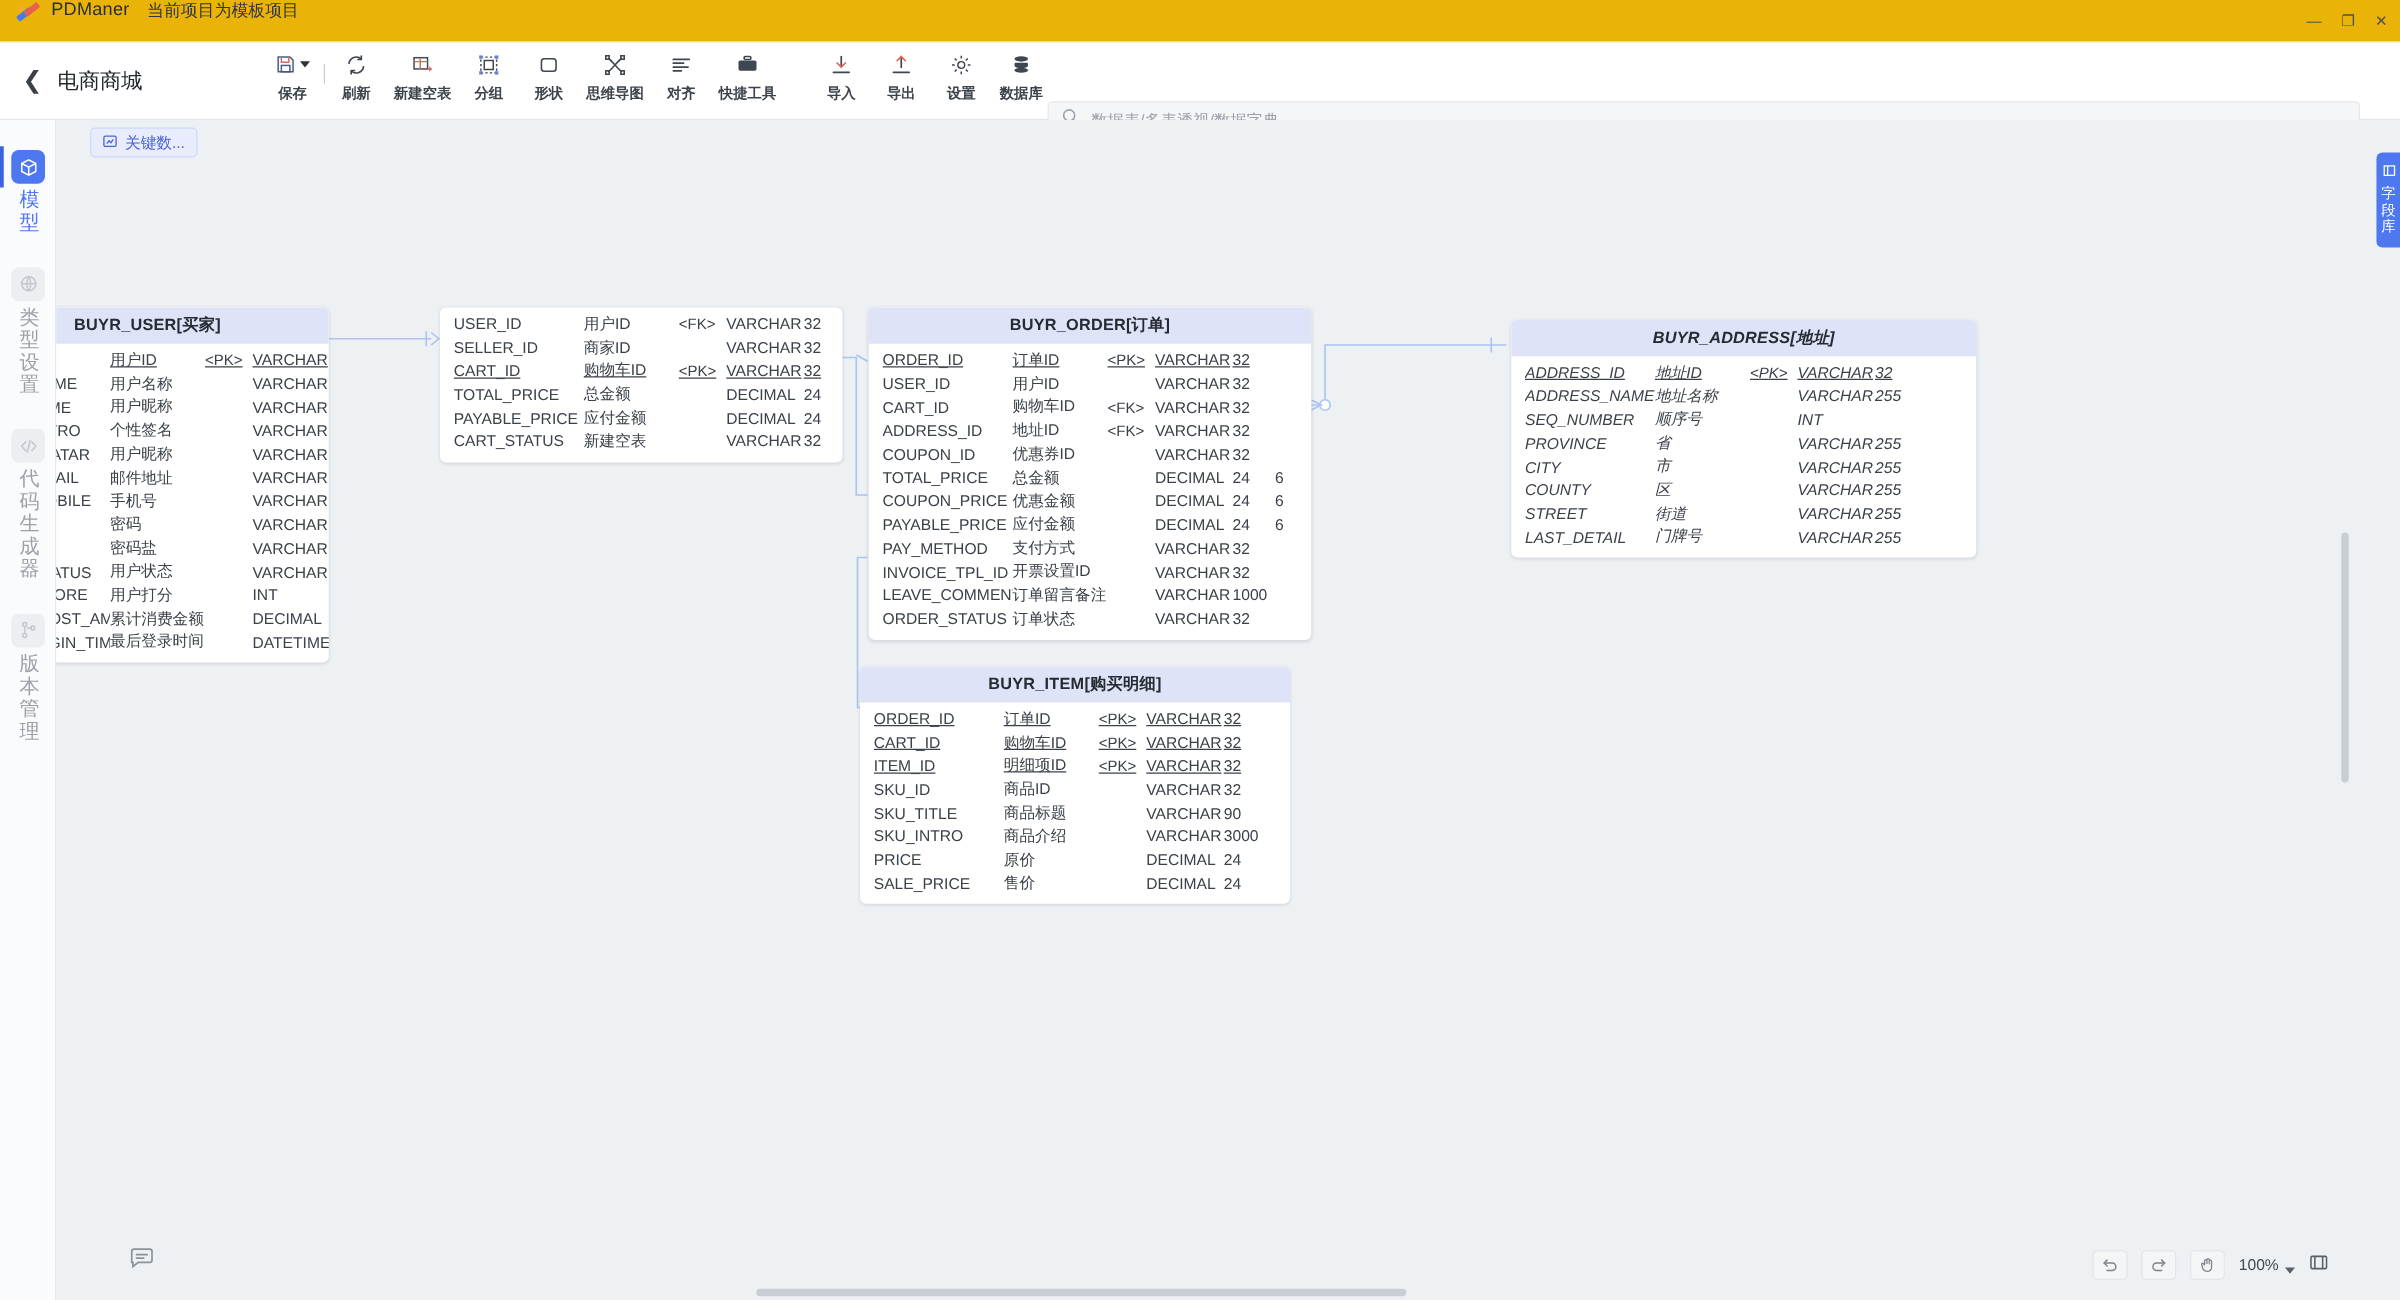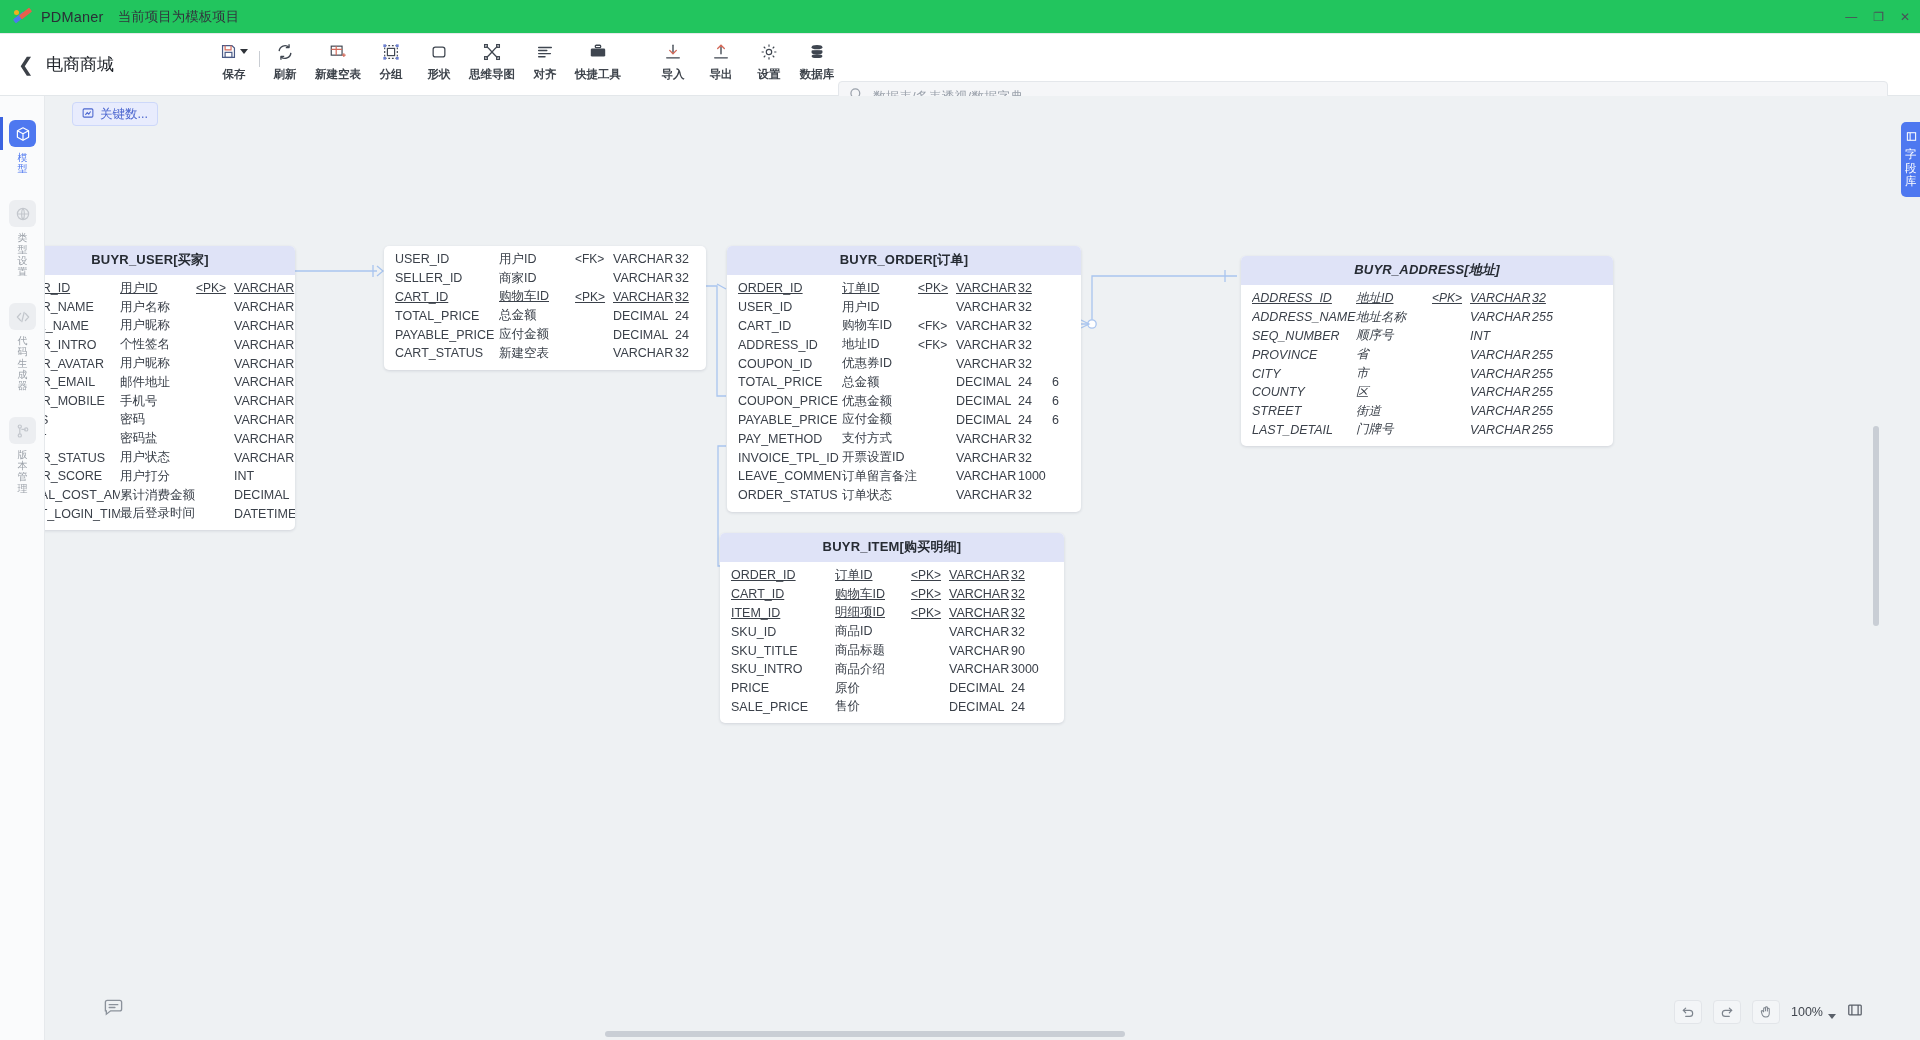--- a/index.html
+++ b/index.html
@@ -5,21 +5,21 @@
   * { box-sizing: border-box; margin: 0; padding: 0; }
   html, body {
     width: 1920px; height: 1040px;
     font-family: "Liberation Sans", "DejaVu Sans", sans-serif;
     background: #eef1f3; overflow: hidden;
   }
   body { position: relative; }
 
   
   .titlebar {
-    height: 34px; background: #22c55e; display: flex; align-items: center;
+    height: 34px; background: #eab308; display: flex; align-items: flex-start;
     padding-left: 12px; border-bottom: 1px solid #e6e9ec; position: relative;
   }
   .logo-mark { width: 22px; height: 22px; position: relative; margin-right: 7px; flex: none; }
   .logo-mark i { position: absolute; display: block; border-radius: 1px; }
   .logo-mark i.a { width: 13px; height: 5px; background: #4e78f0; transform: rotate(-38deg); left: 1px; top: 9px; }
   .logo-mark i.b { width: 13px; height: 5px; background: #e8604c; transform: rotate(-38deg); left: 7px; top: 5px; }
   .logo-mark i.c { width: 5px; height: 5px; background: #f2b01e; left: 2px; top: 4px; border-radius: 50%; }
   .app-name { font-size: 14.5px; color: #2a2f36; letter-spacing: .2px; }
   .app-sub { font-size: 13.5px; color: #31363d; margin-left: 14px; }
   .win-btns { position: absolute; right: 10px; top: 0; height: 34px; display: flex; align-items: center; gap: 16px; }
@@ -70,21 +70,21 @@
   }
   .rail-item .box {
     width: 27px; height: 27px; border-radius: 6px; background: #eceef1;
     display: flex; align-items: center; justify-content: center; color: #c3c7cd;
   }
   .rail-item.active .box { background: #4e78f0; color: #fff; }
   .rail-item.active::before {
     content: ""; position: absolute; left: 0; top: -3px; width: 3px; height: 33px; background: #3b63e0;
   }
   .rail-item .rlb {
-    font-size: 10px; color: #9ba1a9; margin-top: 5px; width: 14px;
+    font-size: 16px; color: #9ba1a9; margin-top: 5px; width: 14px;
     line-height: 1.12; text-align: center; word-break: break-all;
   }
   .rail-item.active .rlb { color: #4e78f0; }
 
   
   .right-tab {
     position: absolute; right: 0; top: 122px; width: 19px; padding: 9px 2px 9px 3px;
     background: #4e78f0; color: #fff; border-radius: 5px 0 0 5px;
     font-size: 11.5px; line-height: 1.16; text-align: center; letter-spacing: .5px;
     cursor: pointer; display: flex; flex-direction: column; align-items: center; gap: 3px;
@@ -96,21 +96,21 @@
     position: absolute; left: 45px; top: 96px; right: 19px; bottom: 0;
     background: #eef1f3; overflow: hidden;
   }
   .chip-bar { position: absolute; left: 27px; top: 6px; text-decoration: underline; }
   .chip {
     display: inline-flex; align-items: center; gap: 6px; height: 24px;
     background: #e8ecfd; border: 1px solid #cdd8fa; border-radius: 4px;
     padding: 0 9px; font-size: 12.5px; color: #4b66cf; cursor: pointer;
   }
 
-  .er-area { position: absolute; inset: 0; margin-left: 32px; }
+  .er-area { position: absolute; inset: 0; }
 
   
   .tbl {
     position: absolute; background: #fff; border-radius: 5px;
     box-shadow: 0 1px 3px rgba(32,44,70,.14); overflow: hidden;
     font-size: 12.5px; color: #3b414a;
   }
   .tbl .hd {
     background: #dfe3f7; text-align: center; font-weight: 700; color: #262b33;
     font-size: 13px; padding: 5px 0 6px; letter-spacing: .2px;

